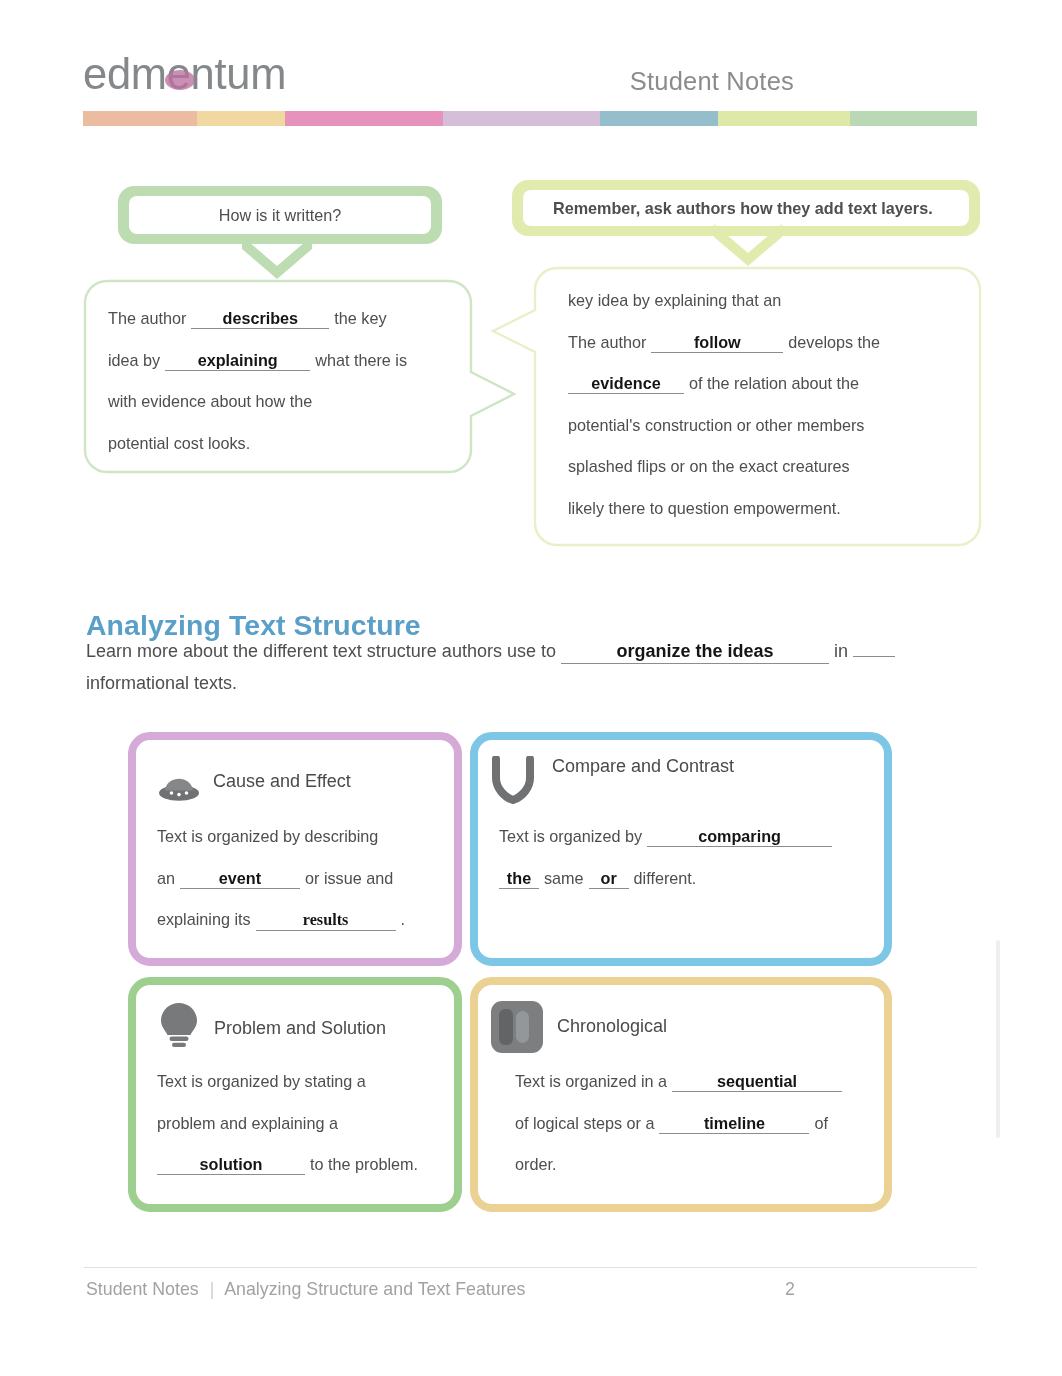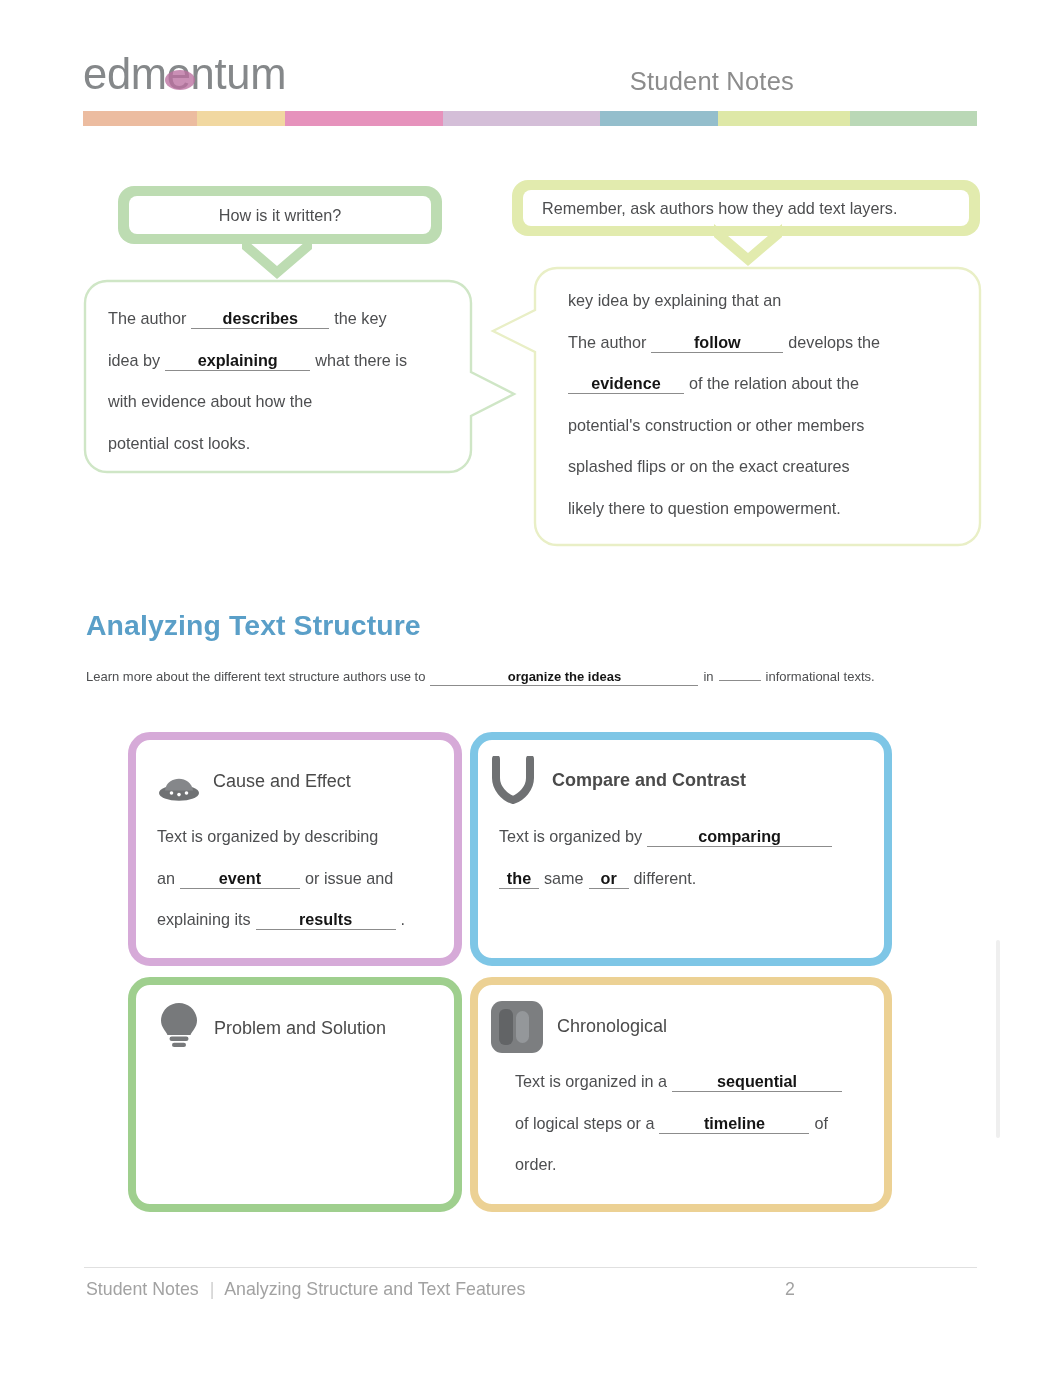--- a/index.html
+++ b/index.html
@@ -11,34 +11,34 @@
   .hdr-right{position:absolute;right:86px;top:67px;font-size:25.5px;color:#8c8c8c;letter-spacing:.2px;}
 
   .colorbar{position:absolute;left:83px;top:111px;width:894px;height:15px;display:flex;}
   .colorbar span{display:block;height:100%;}
 
   
   .diagram{position:absolute;left:0;top:0;width:1062px;height:1376px;pointer-events:none;}
 
   .hdrbox{position:absolute;border-radius:16px;box-sizing:border-box;}
   .hdrbox .inner{position:absolute;left:11px;top:10px;right:11px;bottom:10px;background:#fff;border-radius:8px;display:flex;align-items:center;justify-content:center;}
-  .hdrbox.leftalign .inner{justify-content:flex-start;padding-left:19px;box-sizing:border-box;}
+  .hdrbox.leftalign .inner{justify-content:flex-start;padding-left:30px;box-sizing:border-box;font-weight:bold;}
   .hdrbox .inner span{font-size:16.2px;color:#4d4e50;}
 
   .bubble{position:absolute;box-sizing:border-box;}
   .bubble .txt{position:absolute;font-size:16.2px;color:#4d4e50;line-height:41.6px;}
 
   .fill{display:inline-block;border-bottom:1.3px solid #8c8c8c;text-align:center;font-weight:bold;color:#151515;margin:0 5px;line-height:1.25;}
   .line{white-space:nowrap;}
   .line > .fill:first-child{margin-left:0;}
   .plain{color:#4d4e50;}
 
   
   .sect-title{position:absolute;left:86px;top:609px;font-size:28.4px;color:#5a9fc8;font-weight:bold;letter-spacing:0.1px;}
-  .sect-sub{position:absolute;left:86px;top:661px;width:815px;font-size:13px;color:#4d4e50;line-height:31.5px;}
+  .sect-sub{position:absolute;left:86px;top:636px;width:815px;font-size:18px;color:#4d4e50;line-height:31.5px;}
 
   
   .card{position:absolute;box-sizing:border-box;background:#fff;border-radius:22px;}
   .card .ctitle{position:absolute;font-size:18px;color:#4a4a4a;white-space:nowrap;}
   .card .cicon{position:absolute;}
   .card .cbody{position:absolute;font-size:16.2px;color:#4d4e50;line-height:41.5px;}
 
   
   .foot-rule{position:absolute;left:84px;top:1267px;width:893px;height:1px;background:#e0e0e0;}
   .foot-left{position:absolute;left:86px;top:1279px;font-size:17.8px;color:#a2a2a2;}
@@ -137,50 +137,55 @@
           <circle cx="22" cy="17.6" r="1.8" fill="#ffffff"></circle>
         <circle cx="29.5" cy="16" r="1.8" fill="#ffffff"></circle>
       </svg>
     </span>
     <div class="ctitle" style="left:77px;top:31px;">
       <span>Cause and Effect</span>
     </div>
     <div class="cbody" style="left:21px;top:76px;width:296px;">
         <div class="line"><span class="plain">Text is organized by describing</span></div>
         <div class="line"><span class="plain">an</span><span class="fill" style="width: 120px; text-align: center;">event</span><span class="plain">or issue and</span></div>
-        <div class="line"><span class="plain">explaining its</span><span class="fill" style="width: 140px;">results</span><span class="plain">.</span></div>
+        <div class="line"><span class="plain">explaining its</span><span class="fill" style="width: 140px; font-family: Liberation Serif, serif;">results</span><span class="plain">.</span></div>
       </div>
   </div>
 
   <div class="card" style="left: 470px; top: 732px; width: 422px; height: 234px; border: 8px solid rgb(126, 198, 230);">
     <span class="cicon" style="left:12px;top:16px;">
       <svg width="46" height="54" viewBox="0 0 46 54">
         <path d="M6 3 L6 22 C6 32 14 41 23 44 C32 41 40 32 40 22 L40 3" fill="none" stroke="#6f7173" stroke-width="8" stroke-linecap="round" stroke-linejoin="round"></path>
       </svg>
     </span>
-    <div class="ctitle" style="left:74px;top:30px;font-weight:bold;">
+    <div class="ctitle" style="left:74px;top:16px;">
       <span>Compare and Contrast</span>
     </div>
     <div class="cbody" style="left:21px;top:76px;width:382px;">
         <div class="line"><span class="plain">Text is organized by</span><span class="fill" style="width: 185px;">comparing</span></div>
         <div class="line"><span class="fill" style="width: 40px;">the</span><span class="plain">same</span><span class="fill" style="width: 40px;">or</span><span class="plain">different.</span></div>
       </div>
   </div>
 
   <div class="card" style="left: 128px; top: 977px; width: 334px; height: 235px; border: 8px solid rgb(159, 207, 142);">
     <span class="cicon" style="left:23px;top:17px;">
       <svg width="40" height="46" viewBox="0 0 40 46">
         <path d="M20 1 C30 1 38 9 38 18.5 C38 25 33.5 28.5 31.5 33 L8.5 33 C6.5 28.5 2 25 2 18.5 C2 9 10 1 20 1 Z" fill="#77797b"></path>
         <rect x="10.5" y="34.5" width="19" height="4.4" rx="2.2" fill="#77797b"></rect>
         <rect x="13" y="40.8" width="14" height="4.2" rx="2.1" fill="#77797b"></rect>
       </svg>
     </span>
     <div class="ctitle" style="left:78px;top:33px;">
       <span>Problem and Solution</span>
     </div>
+    <div class="cbody" style="left:21px;top:76px;width:296px;">
+        <div class="line"><span class="plain">Text is organized by stating a</span></div>
+        <div class="line"><span class="plain">problem and explaining a</span></div>
+        <div class="line"><span class="fill" style="width: 148px;">solution</span><span class="plain">to the problem.</span></div>
+      </div>
   </div>
 
   <div class="card" style="left: 470px; top: 977px; width: 422px; height: 235px; border: 8px solid rgb(236, 209, 148); padding-left: 36px;">
     <span class="cicon" style="left:13px;top:16px;">
       <svg width="52" height="52" viewBox="0 0 52 52">
         <rect x="0" y="0" width="52" height="52" rx="11" fill="#7c7e80"></rect>
         <rect x="8" y="8" width="14" height="36" rx="6" fill="#626466"></rect>
         <rect x="25" y="10" width="13" height="32" rx="6.5" fill="#94979a"></rect>
       </svg>
     </span>

